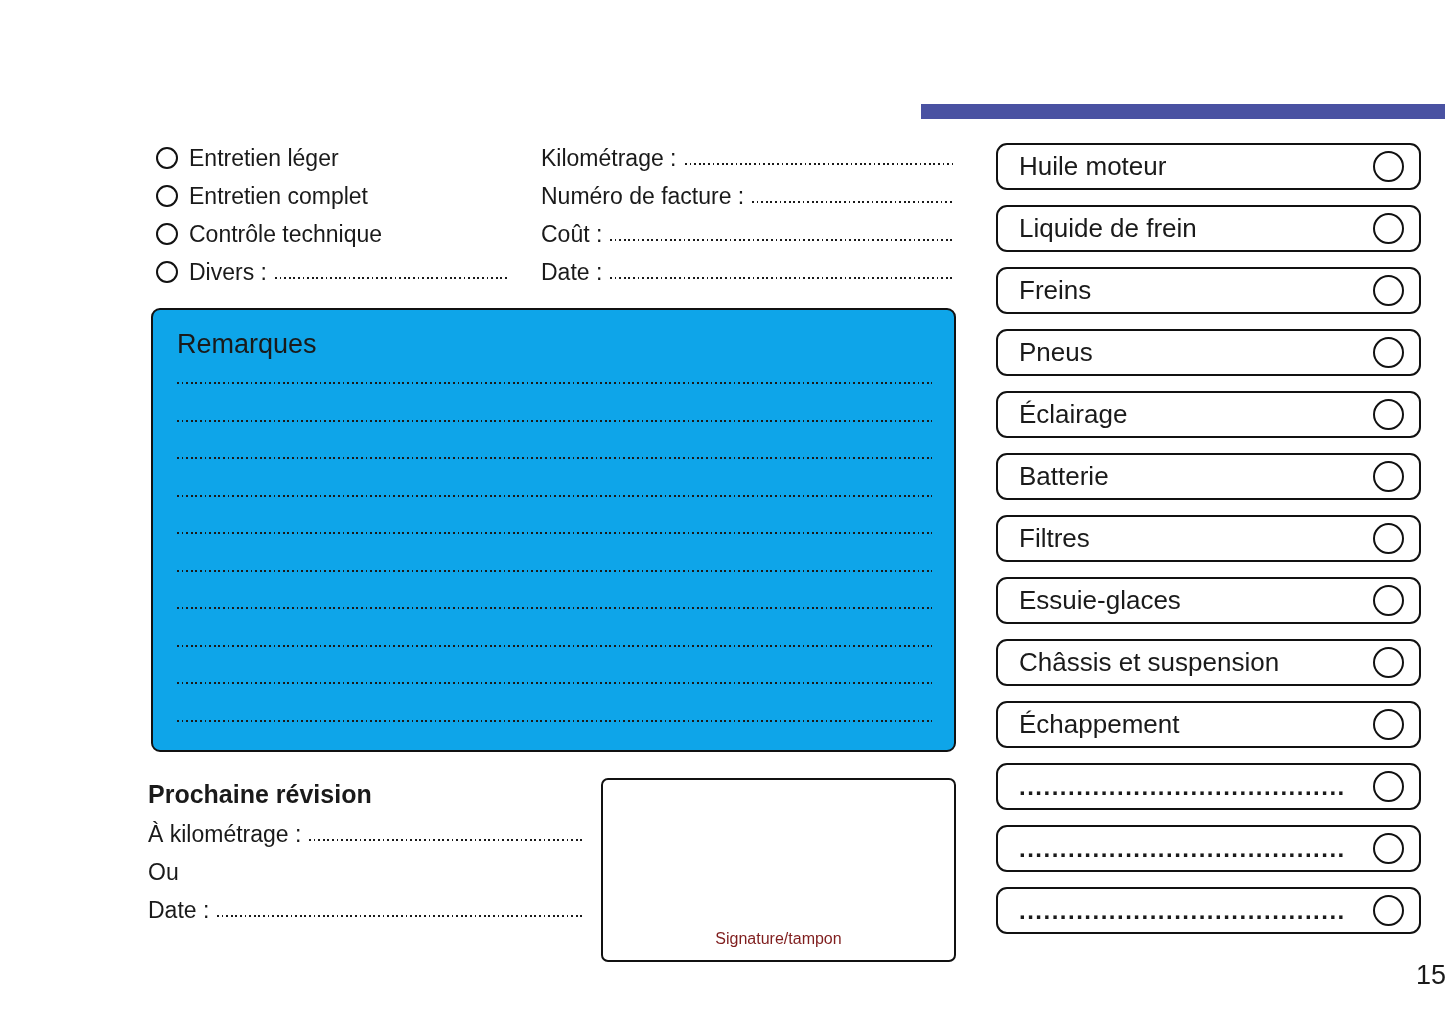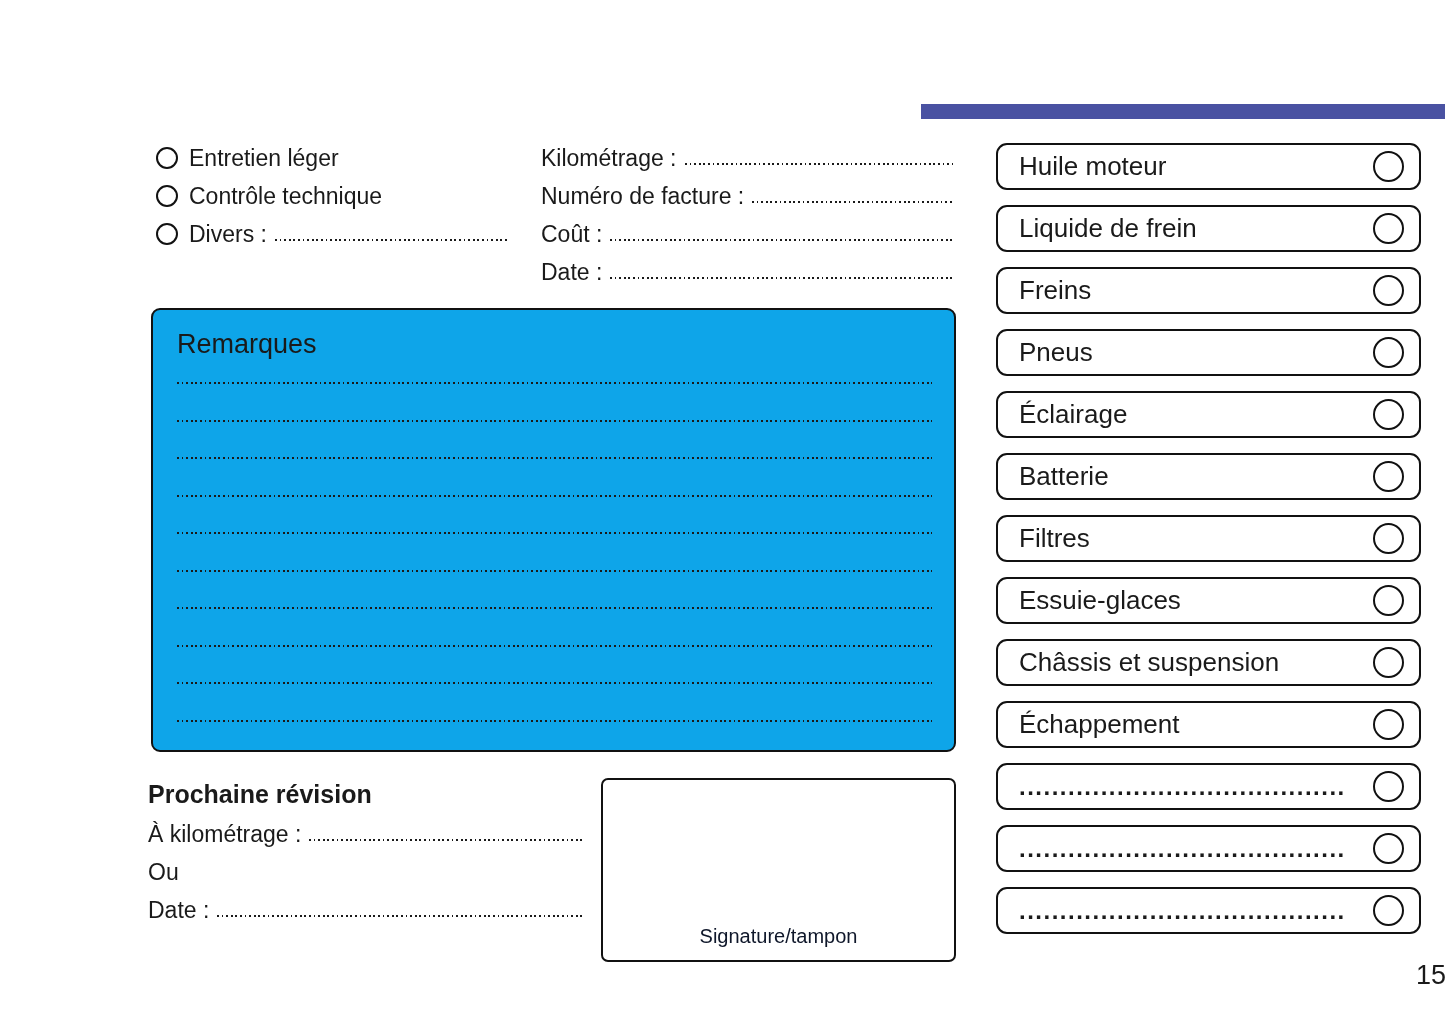--- a/index.html
+++ b/index.html
@@ -177,22 +177,22 @@
     border: 2.5px solid #111;
     border-radius: 7px;
     background: #fff;
   }
   .sig-label {
     position: absolute;
     left: 0;
     right: 0;
     bottom: 12px;
     text-align: center;
-    font-size: 20px;
-    color: #0f172a;
+    font-size: 16px;
+    color: #7f1d1d;
   }
 
   
   .page-number {
     position: absolute;
     left: 1368px;
     top: 960px;
     font-size: 27px;
   }
 </style>
@@ -203,20 +203,24 @@
 
   <div class="accent-bar"></div>
 
   <div class="svc-group">
     <div class="svc-row">
       <span class="radio"></span>
       <span class="svc-label">Entretien léger</span>
     </div>
     <div class="svc-row">
       <span class="radio"></span>
+      <span class="svc-label">Entretien complet</span>
+    </div>
+    <div class="svc-row">
+      <span class="radio"></span>
       <span class="svc-label">Contrôle technique</span>
     </div>
     <div class="svc-row">
       <span class="radio"></span>
       <span class="svc-label">Divers :</span>
       <span class="fill"></span>
     </div>
   </div>
 
   <div class="field-group">

